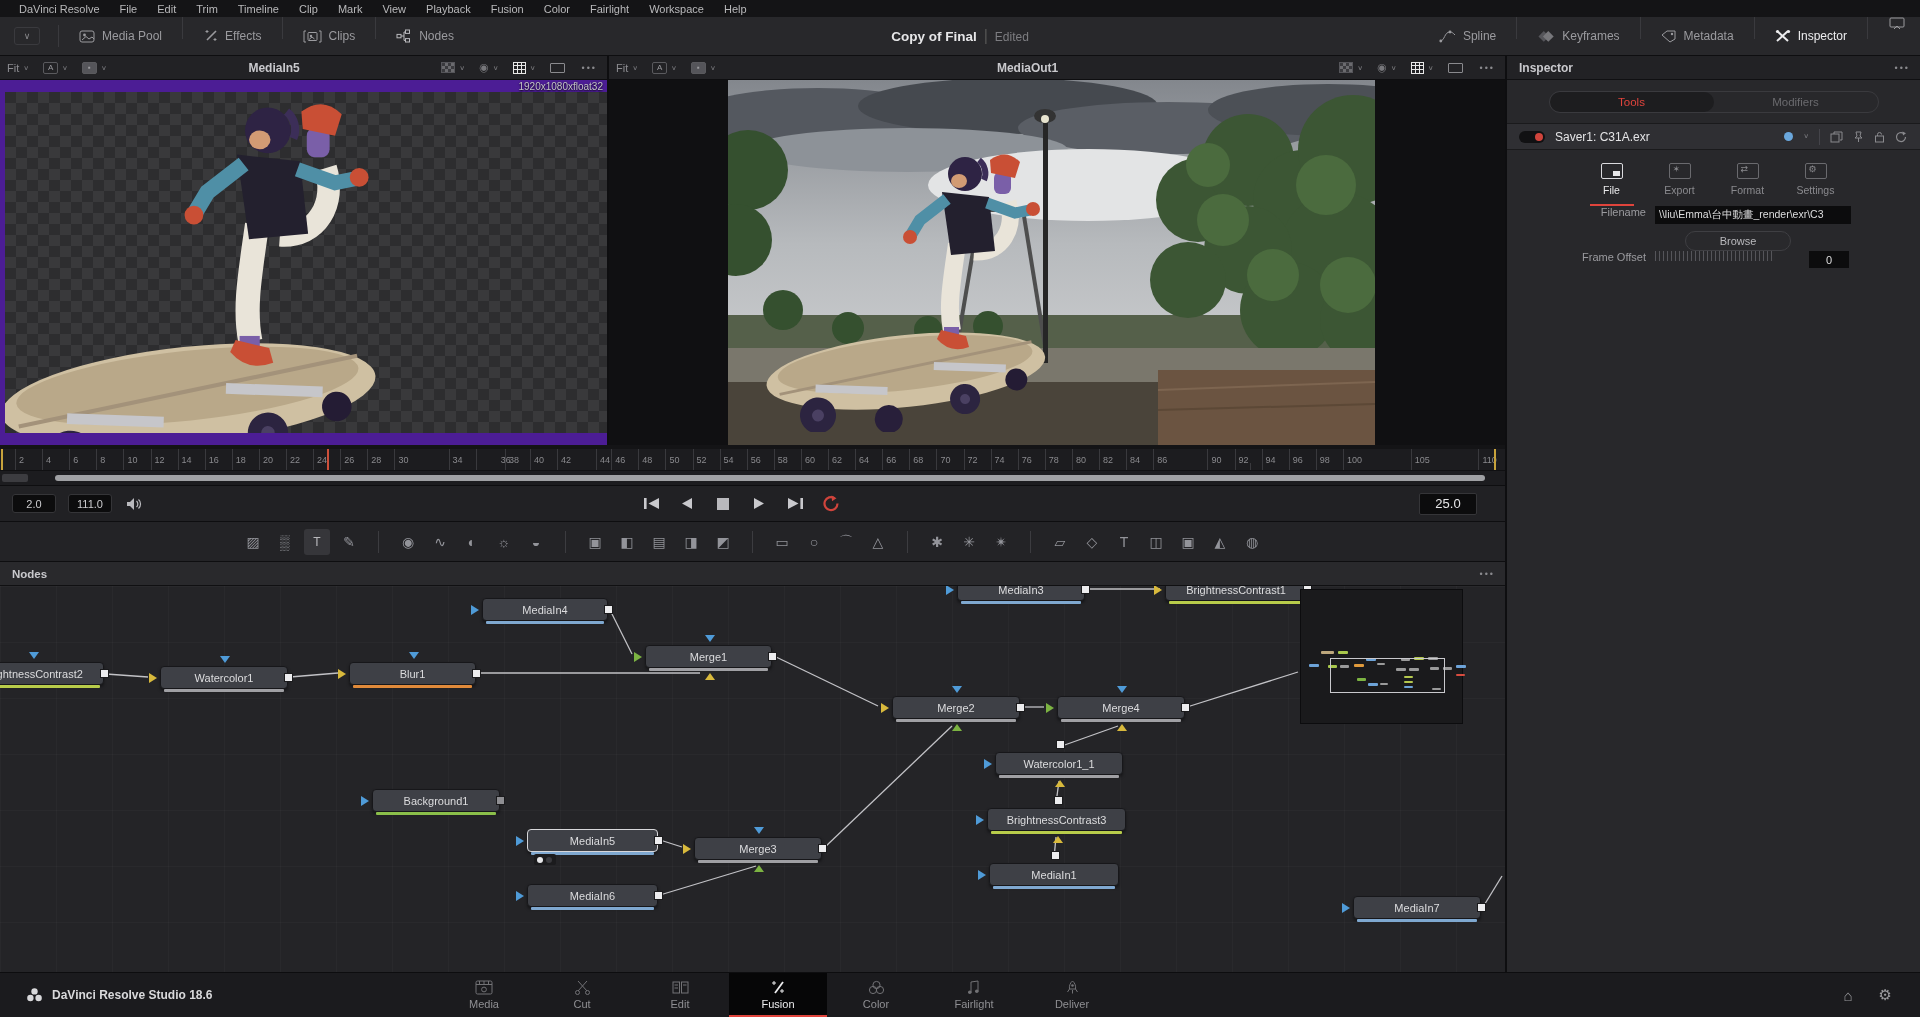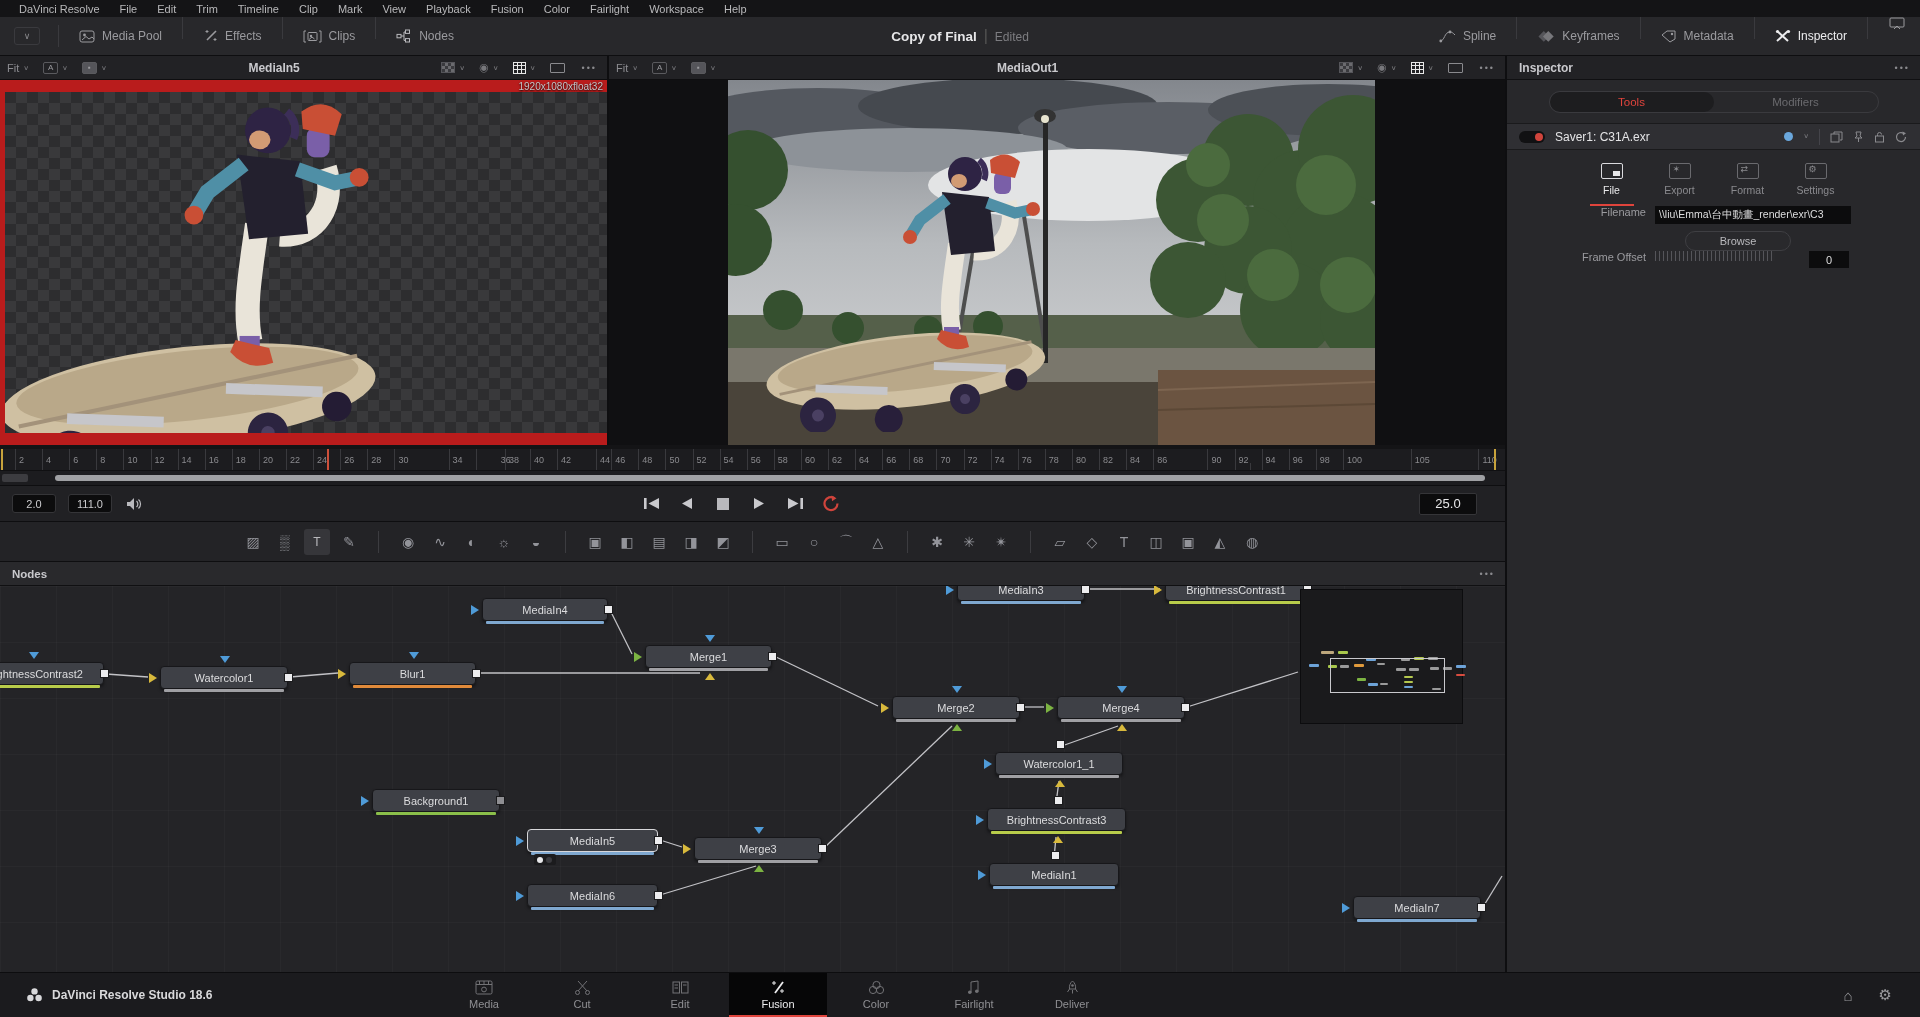--- a/index.html
+++ b/index.html
@@ -46,21 +46,21 @@
      background-image:conic-gradient(#6a6a6e 25%,#3a3a3e 0 50%,#6a6a6e 0 75%,#3a3a3e 0); background-size:6px 6px; }
   .wheels-ic { font-size:11px; color:#77777b; }
   .grid-ic { width:13px; height:12px; display:grid; grid-template-columns:1fr 1fr 1fr; grid-template-rows:1fr 1fr 1fr; gap:1px; background:#e8e8e8; padding:1px;}
   .grid-ic i { background:#222225; }
   .rect-ic { width:15px; height:10px; border:1px solid #8a8a8e; border-radius:1px; }
   .dots { letter-spacing:2px; color:#8a8a8e; font-size:9px; padding:0 10px; }
 
   
   .vcanvases { display:flex; height:365px; background:#151517; }
   .vc { position:relative; overflow:hidden; }
-  .vc.lft { width:609px; border-right:2px solid #0e0e10; background:#b91c1c; }
+  .vc.lft { width:609px; border-right:2px solid #0e0e10; background:#4c1d95; }
   .vc.rgt { flex:1; background:#101012; }
   .checkerboard { position:absolute; left:5px; top:12px; width:602px; height:341px;
      background-image:conic-gradient(#39393b 25%,#2d2d2f 0 50%,#39393b 0 75%,#2d2d2f 0); background-size:22px 22px; }
   .res-label { position:absolute; top:1px; right:4px; font-size:10px; color:#c2c2c6; text-shadow:0 1px 2px #000; z-index:3;}
   .scene { position:absolute; top:0; bottom:0; }
 
   
   .rgap { height:4px; background:#141416; }
   .ruler { position:relative; height:22px; background:#1c1c1f; border-bottom:1px solid #101012; overflow:hidden; }
   .tick { position:absolute; top:0; height:22px; border-left:1px solid #39393d; color:#8a8a8e; font-size:9px; padding:6px 0 0 3px; }

